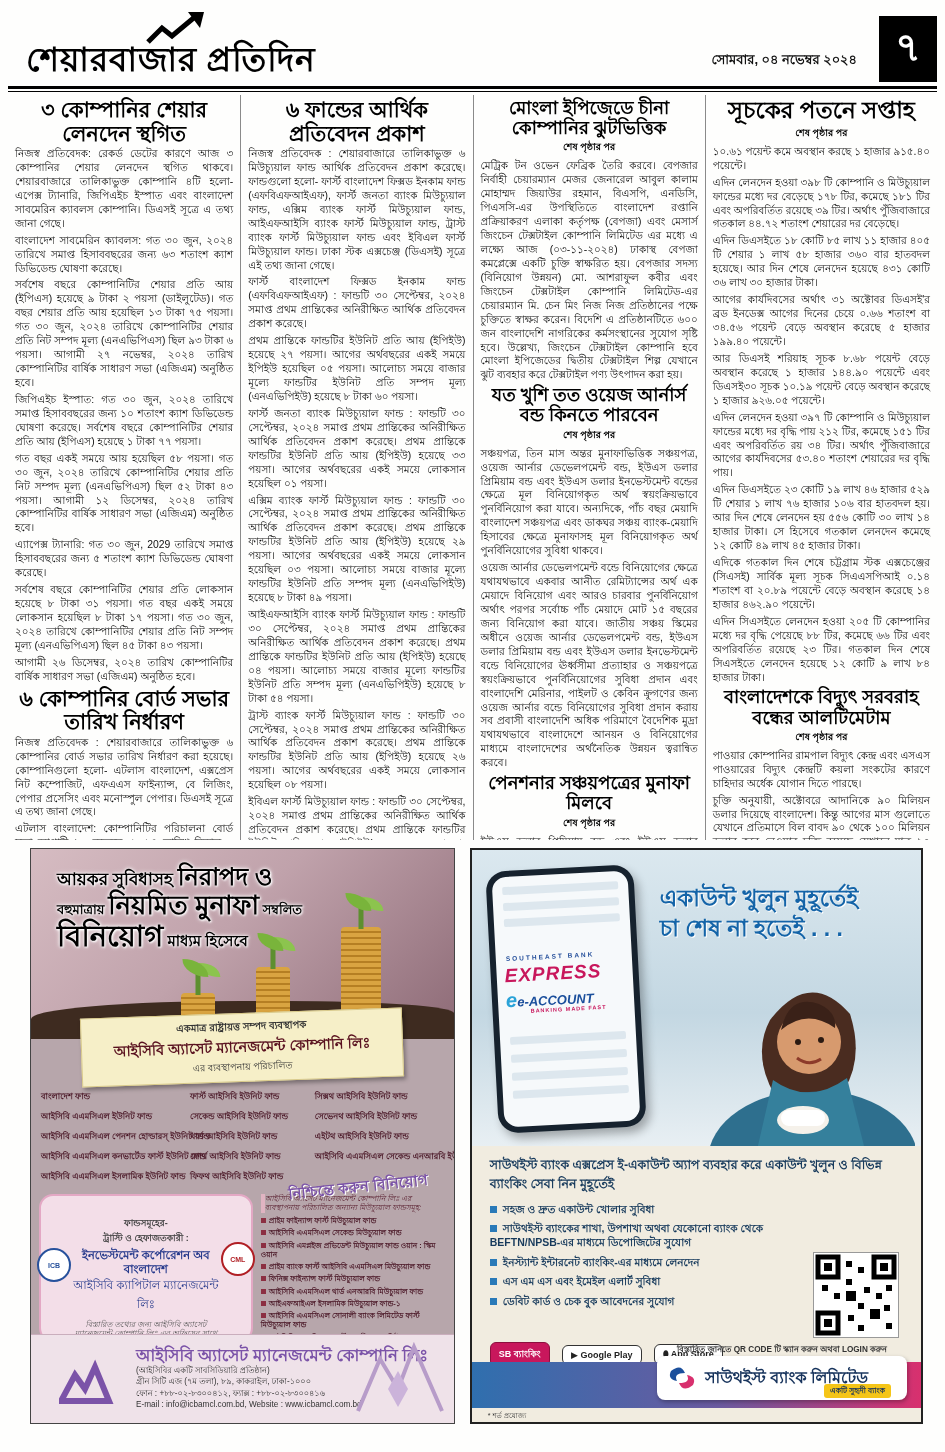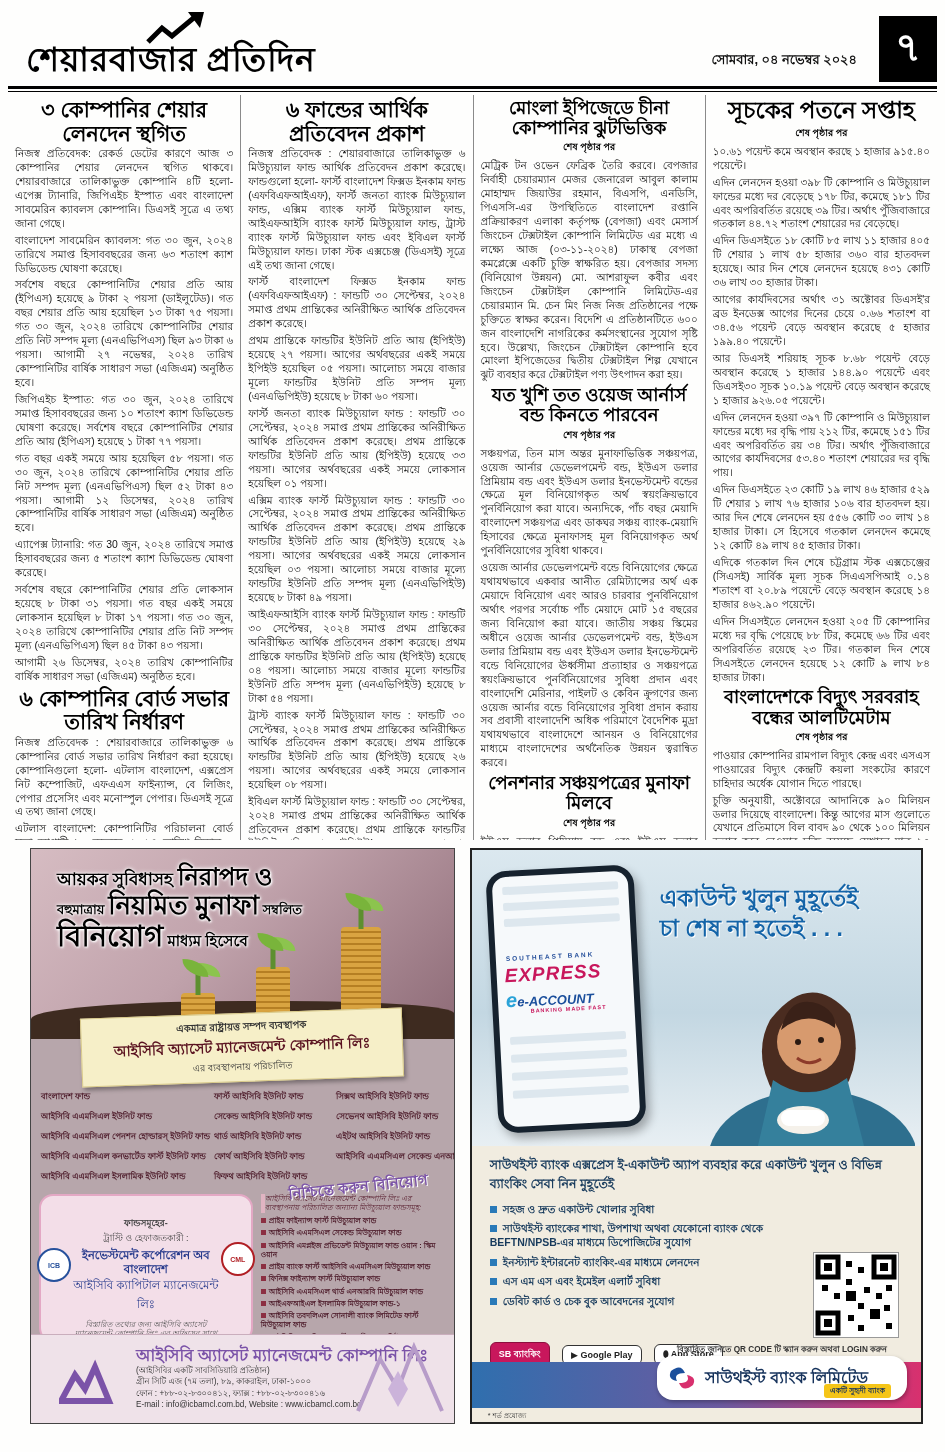--- a/index.html
+++ b/index.html
@@ -42,29 +42,29 @@
   .coinstack{position:absolute;bottom:20px;width:34px;background:repeating-linear-gradient(#d9a441 0 4px,#b57f23 4px 6px);border-radius:4px;}
   .coinstack::before{content:"";position:absolute;left:50%;top:-26px;width:5px;height:28px;background:#5d8f2f;transform:translateX(-50%);}
   .coinstack::after{content:"";position:absolute;left:50%;top:-34px;width:26px;height:18px;transform:translateX(-60%);background:#79b43b;border-radius:0 100% 0 100%;box-shadow:14px 2px 0 -2px #8cc44e;}
   .cs1{left:150px;height:26px;}
   .cs2{left:225px;height:52px;}
   .cs3{left:310px;height:92px;width:40px;}
   .icb-yellow{position:relative;margin:-26px auto 6px;width:300px;background:#f6efc8;border:1px solid #d8c98a;transform:rotate(-2deg);text-align:center;padding:5px 10px 6px;box-shadow:2px 3px 4px rgba(0,0,0,.35);}
   .icb-yellow .y1{font-size:10px;font-weight:bold;color:#333;}
   .icb-yellow .y2{font-size:14.5px;font-weight:bold;color:#5a1220;}
   .icb-yellow .y3{font-size:9.5px;color:#333;}
-  .icb-funds{display:flex;padding:2px 10px 0;gap:24px;}
+  .icb-funds{display:flex;padding:2px 10px 0;}
   .icb-funds ul{list-style:none;margin:0;padding:0;}
   .icb-funds li{font-size:8.3px;font-weight:bold;color:#4d1b2a;margin:0 0 6px;white-space:nowrap;}
   .fcol1{width:37%;}.fcol2{width:31%;}.fcol3{width:32%;}
   .nishchinte{position:absolute;right:26px;top:330px;color:#7b53a8;font-weight:bold;font-size:15px;transform:rotate(-6deg);text-shadow:1px 1px 0 #fff;text-align:center;line-height:1.05;}
   .icb-low{display:flex;padding:4px 8px 0;}
   .trustee{position:relative;width:218px;background:#f3dee8;border:2px solid #e3a8c4;border-radius:14px;padding:8px 26px;box-sizing:border-box;text-align:center;height:148px;}
   .trustee .t1{font-size:9px;font-weight:bold;color:#444;margin-top:12px;}
-  .trustee .t2{font-size:9px;font-weight:normal;color:#444;margin-bottom:3px;}
+  .trustee .t2{font-size:9px;font-weight:bold;color:#444;margin-bottom:3px;}
   .trustee .t3{font-size:11.5px;font-weight:bold;color:#273a8c;line-height:1.2;}
   .trustee .t4{font-size:11.5px;font-weight:normal;color:#273a8c;margin-bottom:5px;}
   .trustee .t5{font-size:7.8px;font-style:italic;color:#555;line-height:1.25;}
   .seal{position:absolute;width:30px;height:30px;border-radius:50%;border:2px solid;display:flex;align-items:center;justify-content:center;font-size:7px;font-weight:bold;background:#fff;}
   .seal-l{left:-4px;top:52px;border-color:#27519c;color:#27519c;}
   .seal-r{right:-4px;top:46px;border-color:#b01f24;color:#b01f24;}
   .otherfunds{width:190px;margin-left:8px;}
   .otherfunds .oh{font-size:7.6px;font-style:italic;color:#5c2333;border-left:4px solid #e0b4c2;padding-left:0;margin-bottom:4px;line-height:1.25;}
   .otherfunds ul{list-style:none;margin:0;padding:0;}
   .otherfunds li{font-size:7.4px;font-weight:bold;color:#4d1b2a;margin-bottom:3.5px;line-height:1.2;}
@@ -92,21 +92,21 @@
   .seb-intro{font-size:12.5px;font-weight:bold;color:#173a5c;line-height:1.55;margin-bottom:8px;}
   .seb-body ul{list-style:none;margin:0;padding:0;width:330px;}
   .seb-body li{font-size:10.5px;color:#173a5c;font-weight:bold;margin-bottom:6px;line-height:1.3;}
   .seb-body li::before{content:"";display:inline-block;width:7px;height:7px;background:#2a7ab8;margin-right:6px;}
   .qr{position:absolute;right:22px;bottom:4px;width:84px;height:84px;background:#fff;border:1px solid #999;}
   .seb-badges{position:relative;height:46px;padding:0 18px;}
   .badge{display:inline-block;border:1px solid #333;border-radius:6px;background:#fff;font-size:9px;font-weight:bold;color:#222;padding:4px 8px;margin-right:8px;vertical-align:middle;}
   .badge.sbapp{background:#c8175c;color:#fff;border-color:#8c0f3e;}
   .qr-note{position:absolute;right:14px;top:2px;width:250px;text-align:center;font-size:8.2px;font-weight:bold;color:#333;line-height:1.4;}
   .seb-band{position:absolute;left:0;right:0;bottom:14px;height:46px;background:linear-gradient(90deg,#2f6fae 0%,#6b5aa0 55%,#d8306e 100%);}
-  .seb-logo-box{position:absolute;right:14px;top:-6px;width:250px;height:44px;background:#fff;border-radius:16px;box-shadow:1px 2px 4px rgba(0,0,0,.3);display:flex;align-items:center;padding:0 10px;box-sizing:border-box;}
+  .seb-logo-box{position:absolute;right:14px;top:-6px;width:250px;height:44px;background:#fff;border-radius:8px;box-shadow:1px 2px 4px rgba(0,0,0,.3);display:flex;align-items:center;padding:0 10px;box-sizing:border-box;}
   .seb-logo-text{font-size:16px;font-weight:bold;color:#17335c;margin-left:8px;line-height:1;}
   .seb-logo-tag{position:absolute;right:16px;bottom:2px;background:#f5c518;color:#17335c;font-size:7.5px;font-weight:bold;padding:1px 6px;border-radius:3px;}
   .seb-disc{position:absolute;left:16px;bottom:0;font-size:7px;color:#333;}
 </style>
 </head>
 <body>
 
 <div class="page">
 
   <div class="masthead">
@@ -125,21 +125,21 @@
 
     <div class="col">
       <div class="article">
         <h2>৩ কোম্পানির শেয়ার লেনদেন স্থগিত</h2>
         <div>
             <p>নিজস্ব প্রতিবেদক: রেকর্ড ডেটের কারণে আজ ৩ কোম্পানির শেয়ার লেনদেন স্থগিত থাকবে। শেয়ারবাজারে তালিকাভুক্ত কোম্পানি ৪টি হলো- এপেক্স ট্যানারি, জিপিএইচ ইস্পাত এবং বাংলাদেশ সাবমেরিন ক্যাবলস কোম্পানি। ডিএসই সূত্রে এ তথ্য জানা গেছে।</p>
             <p>বাংলাদেশ সাবমেরিন ক্যাবলস: গত ৩০ জুন, ২০২৪ তারিখে সমাপ্ত হিসাববছরের জন্য ৬৩ শতাংশ ক্যাশ ডিভিডেন্ড ঘোষণা করেছে।</p>
             <p>সর্বশেষ বছরে কোম্পানিটির শেয়ার প্রতি আয় (ইপিএস) হয়েছে ৯ টাকা ২ পয়সা (ডাইলুটেড)। গত বছর শেয়ার প্রতি আয় হয়েছিল ১৩ টাকা ৭৫ পয়সা। গত ৩০ জুন, ২০২৪ তারিখে কোম্পানিটির শেয়ার প্রতি নিট সম্পদ মূল্য (এনএভিপিএস) ছিল ৯৩ টাকা ৬ পয়সা। আগামী ২৭ নভেম্বর, ২০২৪ তারিখ কোম্পানিটির বার্ষিক সাধারণ সভা (এজিএম) অনুষ্ঠিত হবে।</p>
             <p>জিপিএইচ ইস্পাত: গত ৩০ জুন, ২০২৪ তারিখে সমাপ্ত হিসাববছরের জন্য ১০ শতাংশ ক্যাশ ডিভিডেন্ড ঘোষণা করেছে। সর্বশেষ বছরে কোম্পানিটির শেয়ার প্রতি আয় (ইপিএস) হয়েছে ১ টাকা ৭৭ পয়সা।</p>
             <p>গত বছর একই সময়ে আয় হয়েছিল ৫৮ পয়সা। গত ৩০ জুন, ২০২৪ তারিখে কোম্পানিটির শেয়ার প্রতি নিট সম্পদ মূল্য (এনএভিপিএস) ছিল ৫২ টাকা ৪৩ পয়সা। আগামী ১২ ডিসেম্বর, ২০২৪ তারিখ কোম্পানিটির বার্ষিক সাধারণ সভা (এজিএম) অনুষ্ঠিত হবে।</p>
-            <p>এ্যাপেক্স ট্যানারি: গত 30 জুন, ২০২৪ তারিখে সমাপ্ত হিসাববছরের জন্য ৫ শতাংশ ক্যাশ ডিভিডেন্ড ঘোষণা করেছে।</p>
+            <p>এ্যাপেক্স ট্যানারি: গত ৩০ জুন, 2029 তারিখে সমাপ্ত হিসাববছরের জন্য ৫ শতাংশ ক্যাশ ডিভিডেন্ড ঘোষণা করেছে।</p>
             <p>সর্বশেষ বছরে কোম্পানিটির শেয়ার প্রতি লোকসান হয়েছে ৮ টাকা ৩১ পয়সা। গত বছর একই সময়ে লোকসান হয়েছিল ৮ টাকা ১৭ পয়সা। গত ৩০ জুন, ২০২৪ তারিখে কোম্পানিটির শেয়ার প্রতি নিট সম্পদ মূল্য (এনএভিপিএস) ছিল ৪৫ টাকা ৪৩ পয়সা।</p>
             <p>আগামী ২৬ ডিসেম্বর, ২০২৪ তারিখ কোম্পানিটির বার্ষিক সাধারণ সভা (এজিএম) অনুষ্ঠিত হবে।</p>
           </div>
       </div>
       <div class="article">
         <h2>৬ কোম্পানির বোর্ড সভার তারিখ নির্ধারণ</h2>
         <div>
             <p>নিজস্ব প্রতিবেদক : শেয়ারবাজারে তালিকাভুক্ত ৬ কোম্পানির বোর্ড সভার তারিখ নির্ধারণ করা হয়েছে। কোম্পানিগুলো হলো- এটলাস বাংলাদেশ, এক্সপ্রেস নিট কম্পোজিট, এফএএস ফাইন্যান্স, বে লিজিং, পেপার প্রসেসিং এবং মনোস্পুল পেপার। ডিএসই সূত্রে এ তথ্য জানা গেছে।</p>
             <p>এটলাস বাংলাদেশ: কোম্পানিটির পরিচালনা বোর্ড সভা আগামী ১০ নভেম্বর, ২০২৪ তারিখ বিকাল ৩ টায় অনুষ্ঠিত হবে।</p>
           </div>
@@ -270,21 +270,21 @@
         <div class="otherfunds">
           <div class="oh">আইসিবি অ্যাসেট ম্যানেজমেন্ট কোম্পানি লিঃ এর ব্যবস্থাপনায় পরিচালিত অন্যান্য মিউচ্যুয়াল ফান্ডসমূহ:</div>
           <ul>
               <li>প্রাইম ফাইন্যান্স ফার্স্ট মিউচ্যুয়াল ফান্ড</li>
               <li>আইসিবি এএমসিএল সেকেন্ড মিউচ্যুয়াল ফান্ড</li>
               <li>আইসিবি এমপ্লইজ প্রভিডেন্ট মিউচ্যুয়াল ফান্ড ওয়ান : স্কিম ওয়ান</li>
               <li>প্রাইম ব্যাংক ফার্স্ট আইসিবি এএমসিএল মিউচ্যুয়াল ফান্ড</li>
               <li>ফিনিক্স ফাইন্যান্স ফার্স্ট মিউচ্যুয়াল ফান্ড</li>
               <li>আইসিবি এএমসিএল থার্ড এনআরবি মিউচ্যুয়াল ফান্ড</li>
               <li>আইএফআইএল ইসলামিক মিউচ্যুয়াল ফান্ড-১</li>
-              <li>আইসিবি তবদলিএল সোনালী ব্যাংক লিমিটেড ফার্স্ট মিউচ্যুয়াল ফান্ড</li>
+              <li>আইসিবি এএমসিএল সোনালী ব্যাংক লিমিটেড ফার্স্ট মিউচ্যুয়াল ফান্ড</li>
               <li>আইসিবি এএমসিএল ফার্স্ট অগ্রণী ব্যাংক মিউচ্যুয়াল ফান্ড</li>
             </ul>
         </div>
       </div>
       <div class="icb-footer">
         <svg class="amcl-logo" width="62" height="58" viewBox="0 0 62 58">
           <polygon points="2,52 16,26 26,40 36,18 50,52" fill="none" stroke="#7b53a8" stroke-width="6"></polygon>
         </svg>
         <div class="icb-fo-name">আইসিবি অ্যাসেট ম্যানেজমেন্ট কোম্পানি লিঃ</div>
         <div class="icb-fo-sub">

